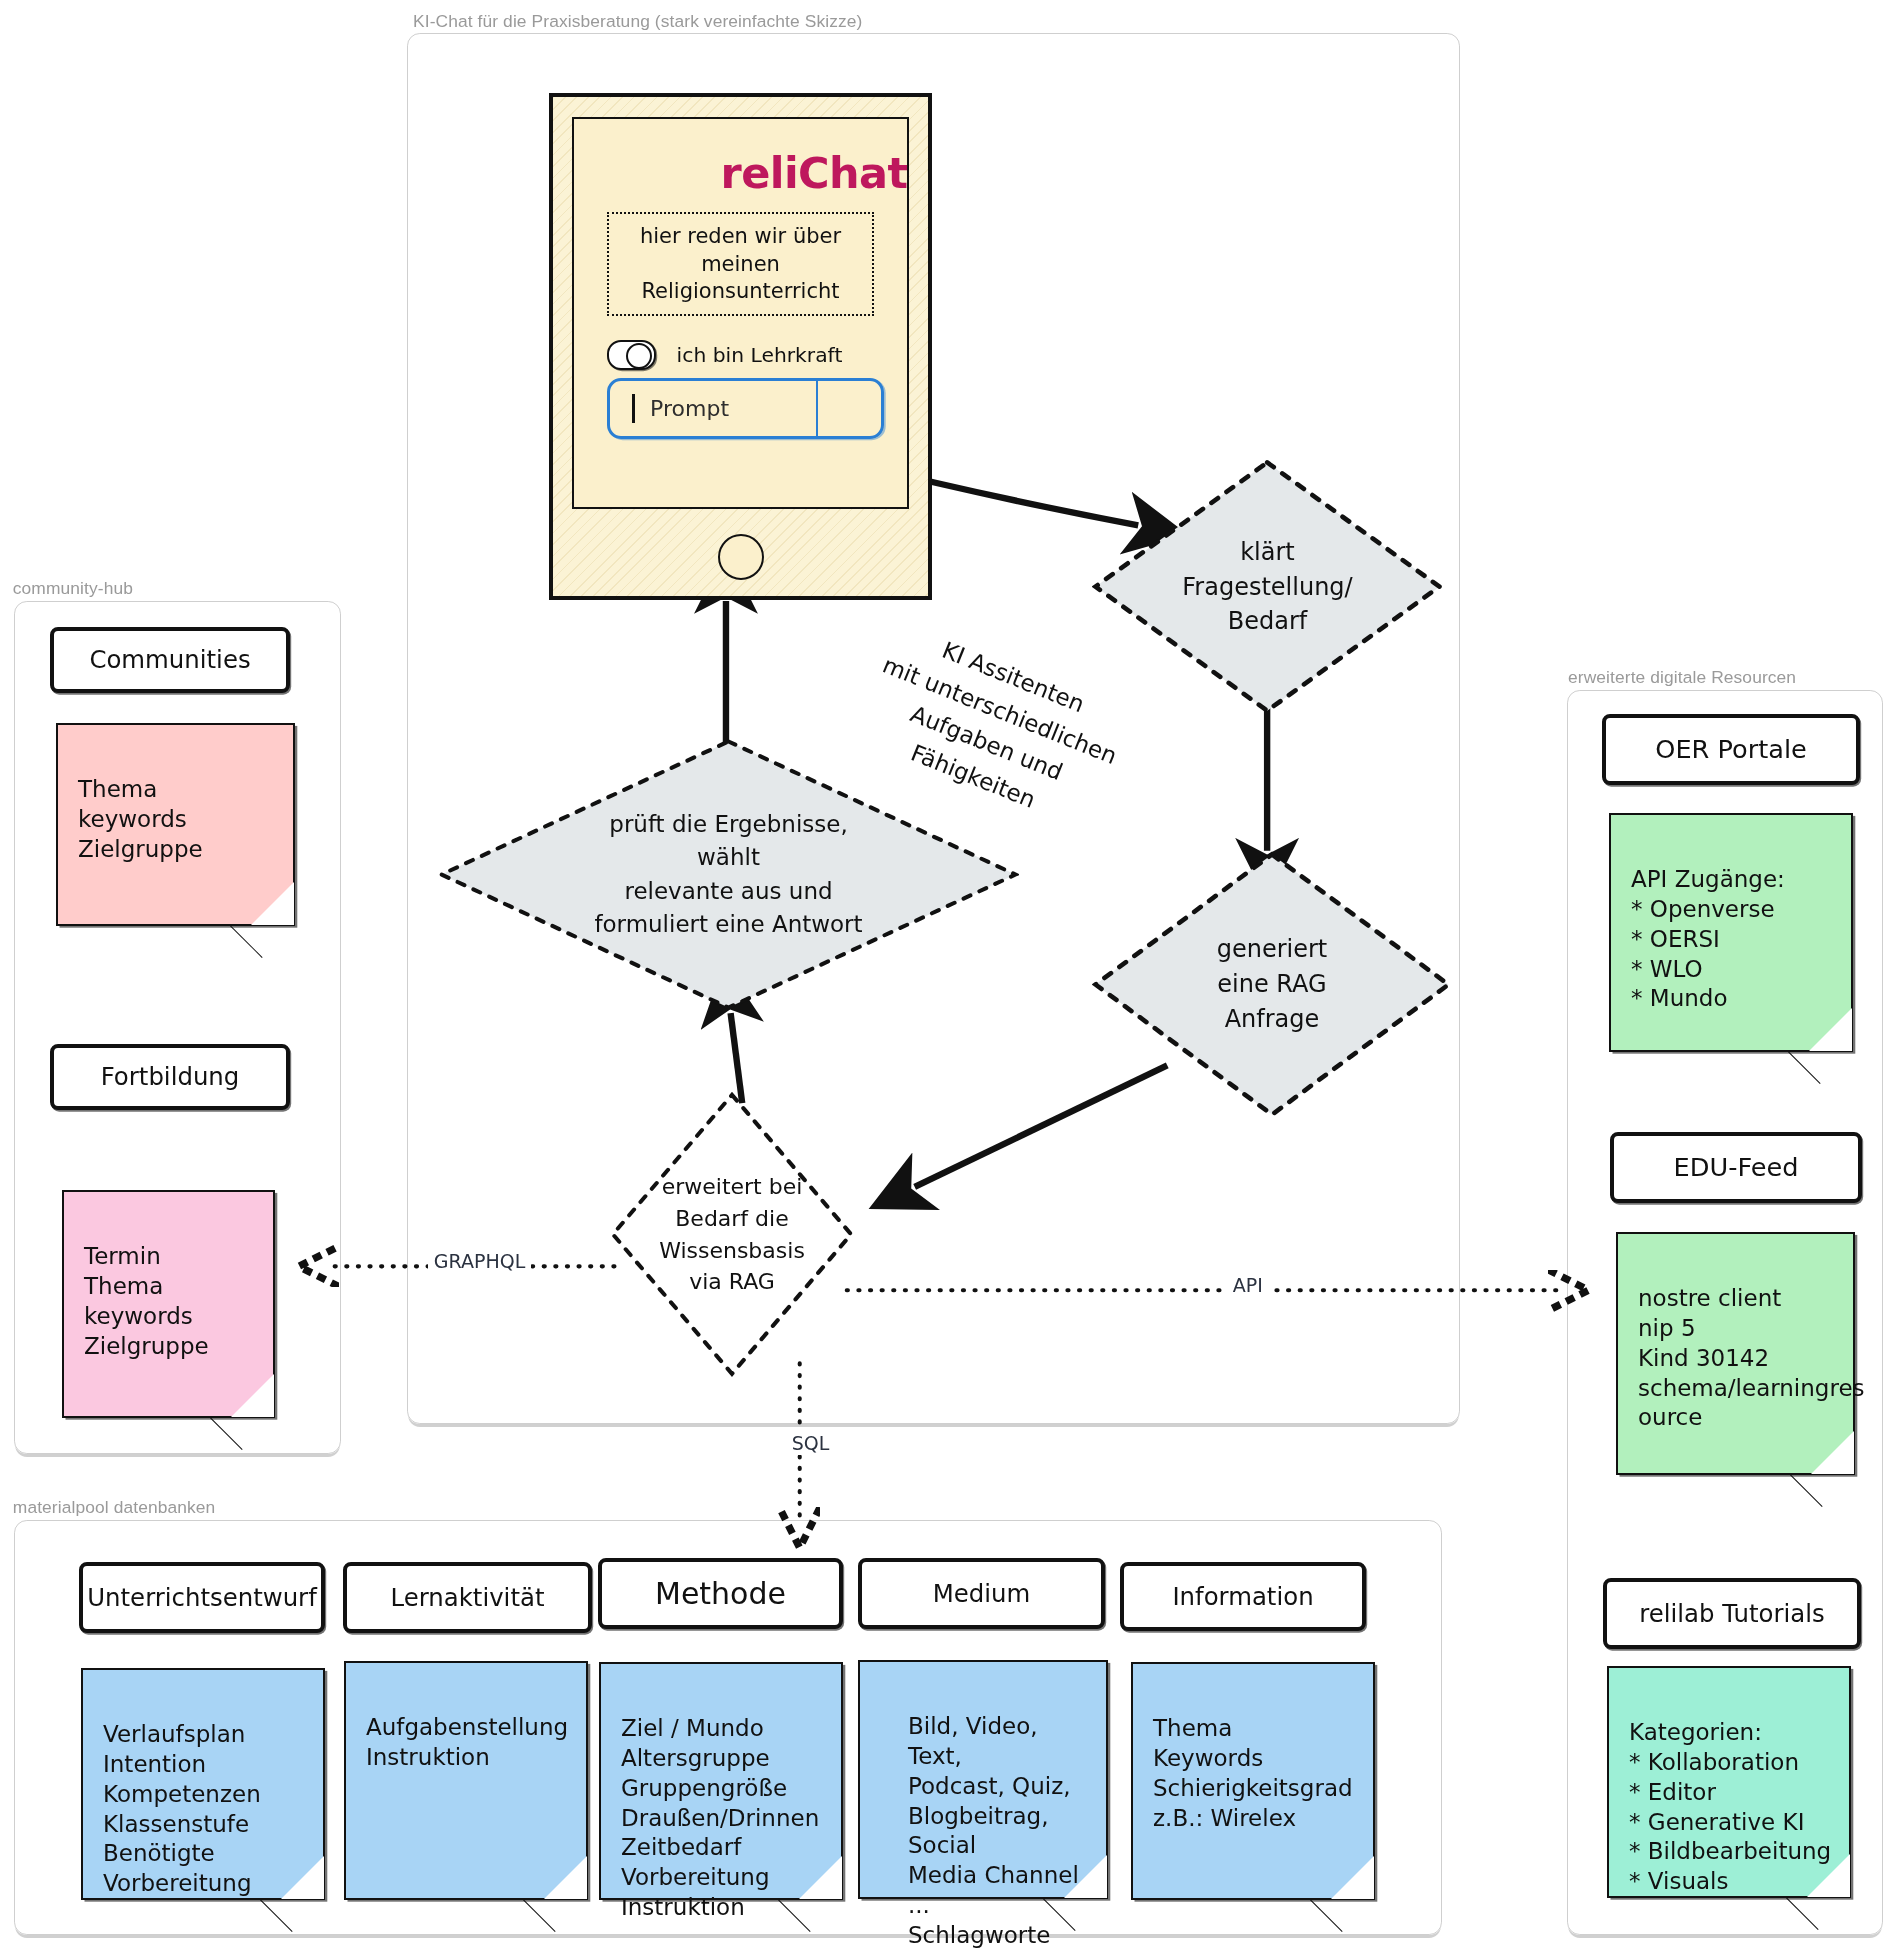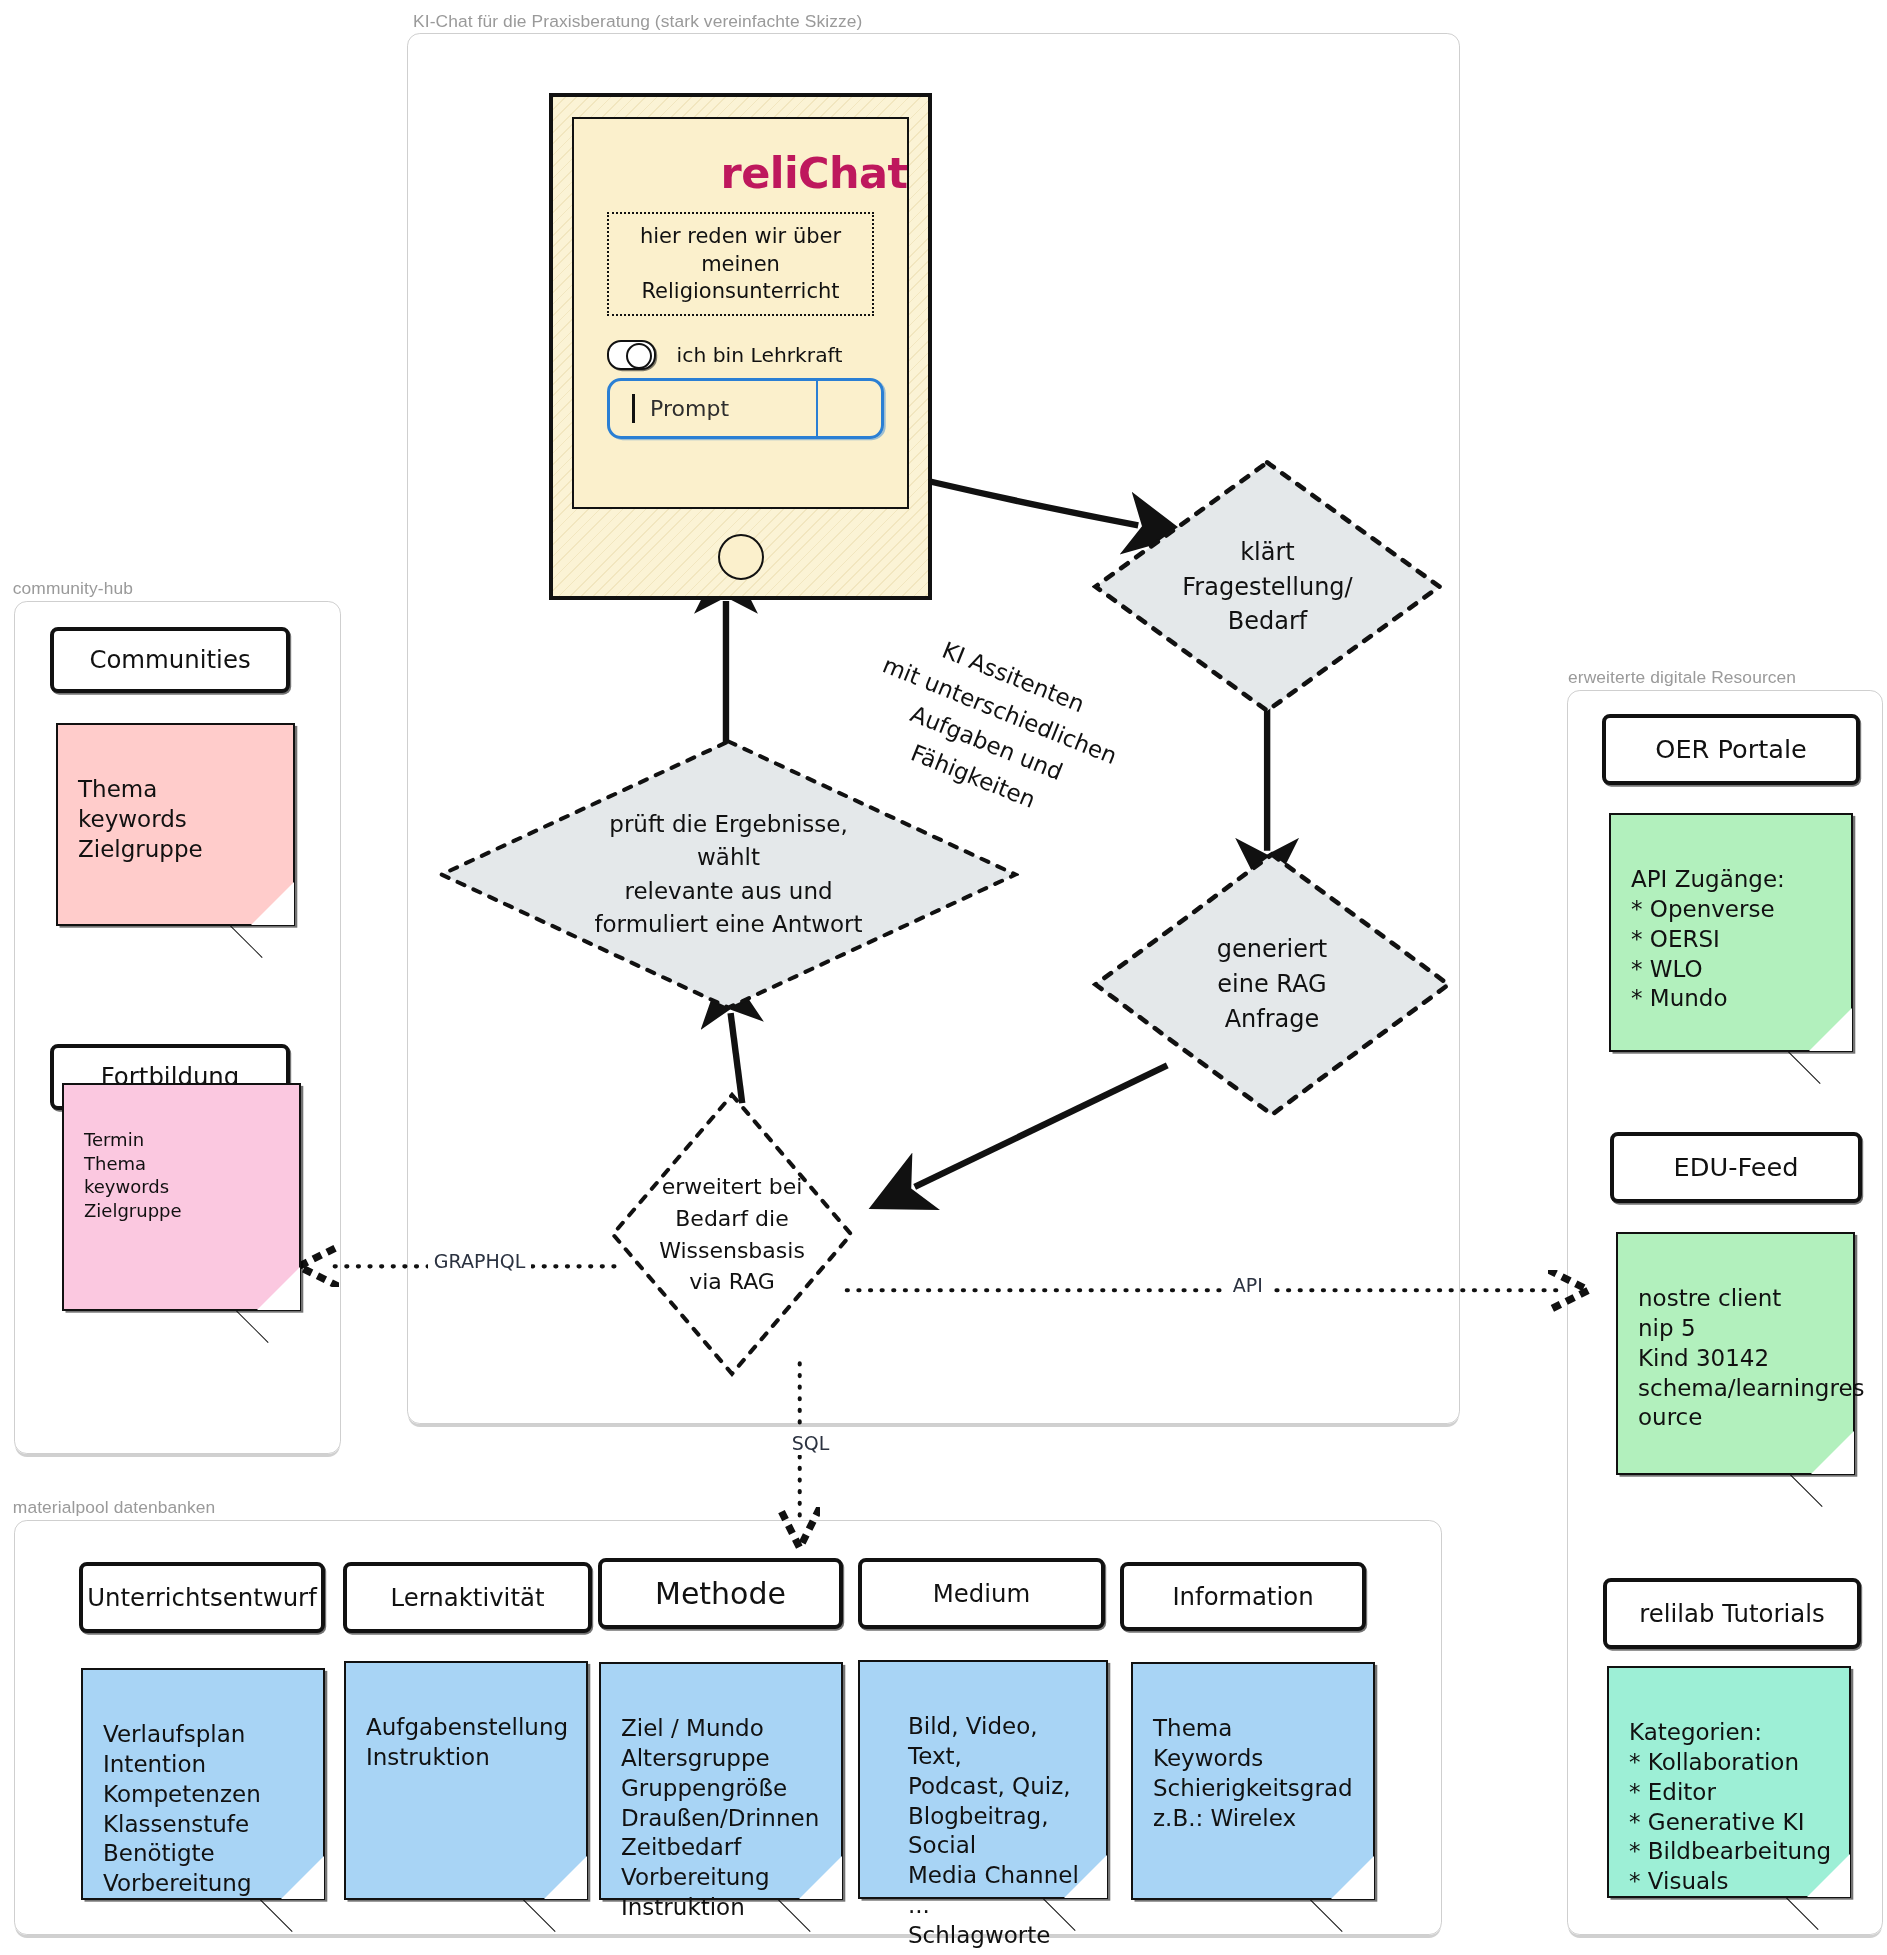--- a/index.html
+++ b/index.html
@@ -176,21 +176,21 @@
     <span>Thema
 keywords
 Zielgruppe</span>
     <div class="fold"></div>
     <div class="foldline"></div>
   </div>
 
   <div class="pill" style="left:50px;top:1044px;width:232px;height:58px;font-size:24.4px;">
     <span>Fortbildung</span>
   </div>
-  <div class="note" style="left:62px;top:1083px;width:239px;height:228px;background:#fbc8e0;font-size:18px;">
+  <div class="note" style="left:62px;top:1190px;width:213px;height:228px;background:#fbc8e0;font-size:23px;">
     <span>Termin
 Thema
 keywords
 Zielgruppe</span>
     <div class="fold"></div>
     <div class="foldline"></div>
   </div>
 
   <div class="pill" style="left:1602px;top:714px;width:250px;height:63px;font-size:25.6px;">
     <span>OER Portale</span>

